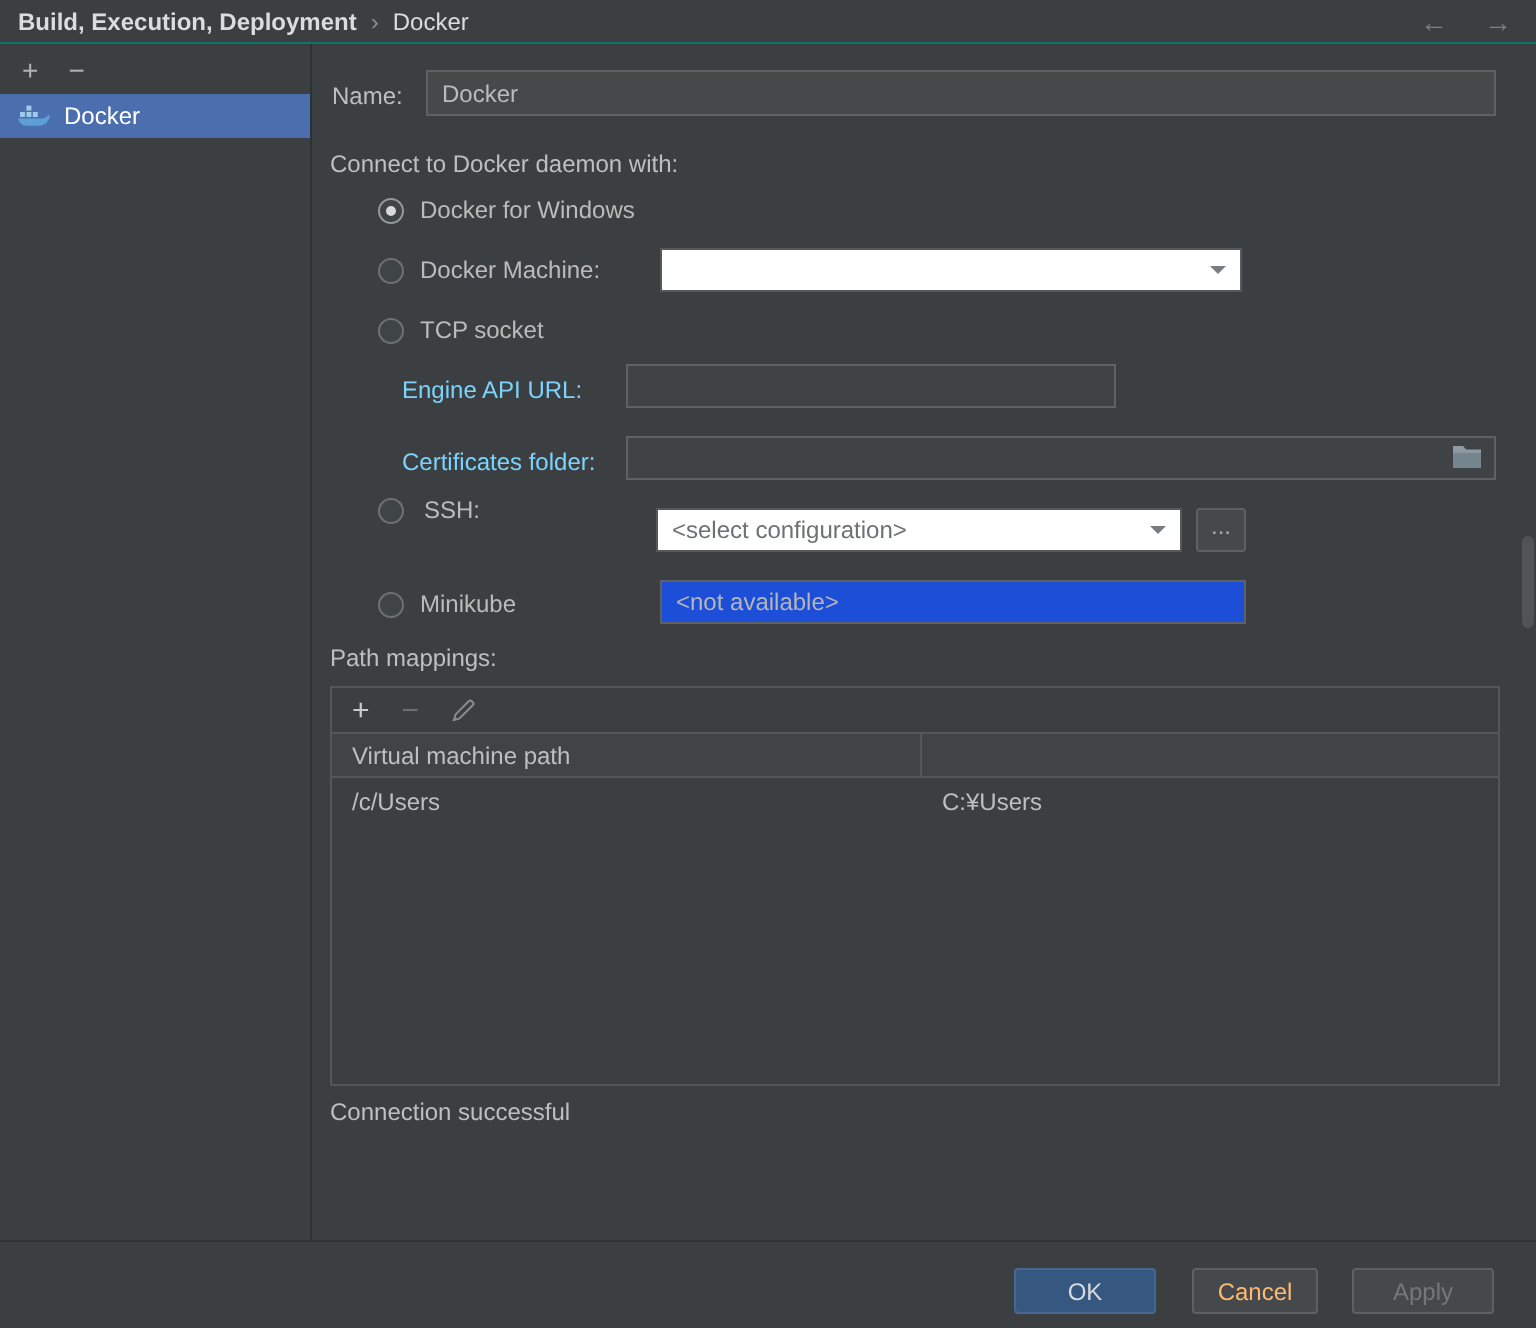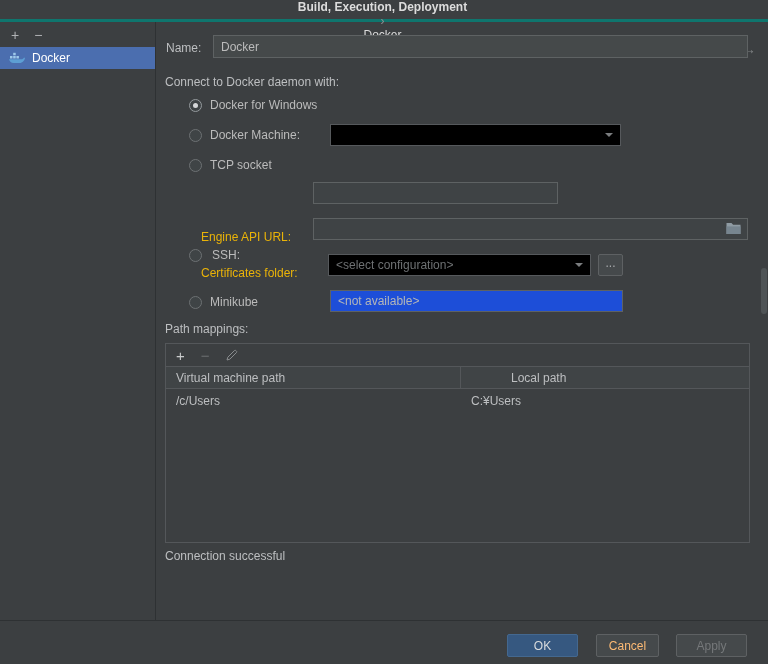--- a/index.html
+++ b/index.html
@@ -4,40 +4,40 @@
 <style>
   html,body{margin:0;padding:0;}
   body{
     width:768px;height:664px;overflow:hidden;
     background:#3c3f41;color:#bbbbbb;
     font-family:"Liberation Sans",sans-serif;font-size:12px;
   }
   .page{position:relative;width:768px;height:664px;background:#3c3f41;}
 
   
-  .titlebar{position:absolute;top:0;left:0;right:0;height:22px;display:flex;align-items:center;padding:0 12px 0 9px;box-sizing:border-box;border-bottom:3px solid #0f766e;flex-direction:column;}
+  .titlebar{position:absolute;top:0;left:0;right:0;height:22px;display:flex;align-items:center;padding:0 12px 0 9px;box-sizing:border-box;border-bottom:1px solid #0f766e;}
   .crumb-section{font-weight:bold;color:#dcdcdc;white-space:nowrap;}
   .crumb-sep{color:#8c8f91;margin:0 7px;}
   .crumb-page{color:#dcdcdc;}
   .navarrows{margin-left:auto;display:flex;gap:18px;color:#7d8082;font-size:14px;line-height:1;}
   .navarrows span{cursor:default;}
 
   
   .sidebar{position:absolute;top:22px;left:0;width:156px;height:598px;border-right:1px solid #2e3133;box-sizing:border-box;}
   .sidebar-toolbar{height:25px;display:flex;align-items:center;gap:15px;padding-left:11px;color:#b0b2b4;font-size:14px;line-height:1;}
   .tree-item{height:22px;display:flex;align-items:center;gap:7px;padding-left:9px;}
   .tree-item.selected{background:#4b6eaf;color:#ffffff;}
 
   
   .lbl{position:absolute;white-space:nowrap;color:#bdbfc1;}
-  .lbl.dim{color:#eab308;margin-top:42px;}
+  .lbl.dim{color:#7dd3fc;}
 
   .tf{position:absolute;background:#45494a;border:1px solid #5e6263;color:#bbbbbb;
       box-sizing:border-box;padding:0 7px;font:12px "Liberation Sans",sans-serif;outline:none;}
-  .combo{position:absolute;background:#000000;border:1px solid #56595c;box-sizing:border-box;
+  .combo{position:absolute;background:#ffffff;border:1px solid #56595c;box-sizing:border-box;
       display:flex;align-items:center;padding:0 20px 0 7px;color:#6e7173;}
   .combo .arrow{position:absolute;right:7px;top:50%;margin-top:-2px;width:0;height:0;
       border-left:4px solid transparent;border-right:4px solid transparent;border-top:4px solid #7a7d7f;}
 
   .radio-row{position:absolute;left:189px;display:flex;align-items:center;gap:8px;height:14px;}
   .radio{width:13px;height:13px;border-radius:50%;border:1px solid #6d7173;background:#3f4446;
       box-sizing:border-box;position:relative;flex:0 0 auto;}
   .radio.sel{border-color:#94999c;}
   .radio.sel::after{content:"";position:absolute;left:3px;top:3px;width:5px;height:5px;border-radius:50%;background:#d6d8da;}
 
@@ -159,21 +159,20 @@
   <div class="pm-box">
     <div class="pm-toolbar">
       <span class="pm-add">+</span>
       <span class="pm-remove">−</span>
       <svg width="12" height="12" viewBox="0 0 12 12">
         <path d="M1 11 l0.8-2.8 L8.6 1.4 a0.7 0.7 0 0 1 1 0 l1 1 a0.7 0.7 0 0 1 0 1 L3.8 10.2 z" fill="none" stroke="#8a8d8f" stroke-width="1"></path>
       </svg>
     </div>
     <div class="pm-header">
       <div class="pm-col1">Virtual machine path</div>
-      <div class="pm-col2">Local path</div>
     </div>
     <div class="pm-row">
       <div class="pm-cell1">/c/Users</div>
       <div class="pm-cell2">C:¥Users</div>
     </div>
   </div>
 
   <span class="lbl" style="left:165px;top:549px;">Connection successful</span>
 
   <div class="footer-sep"></div>

